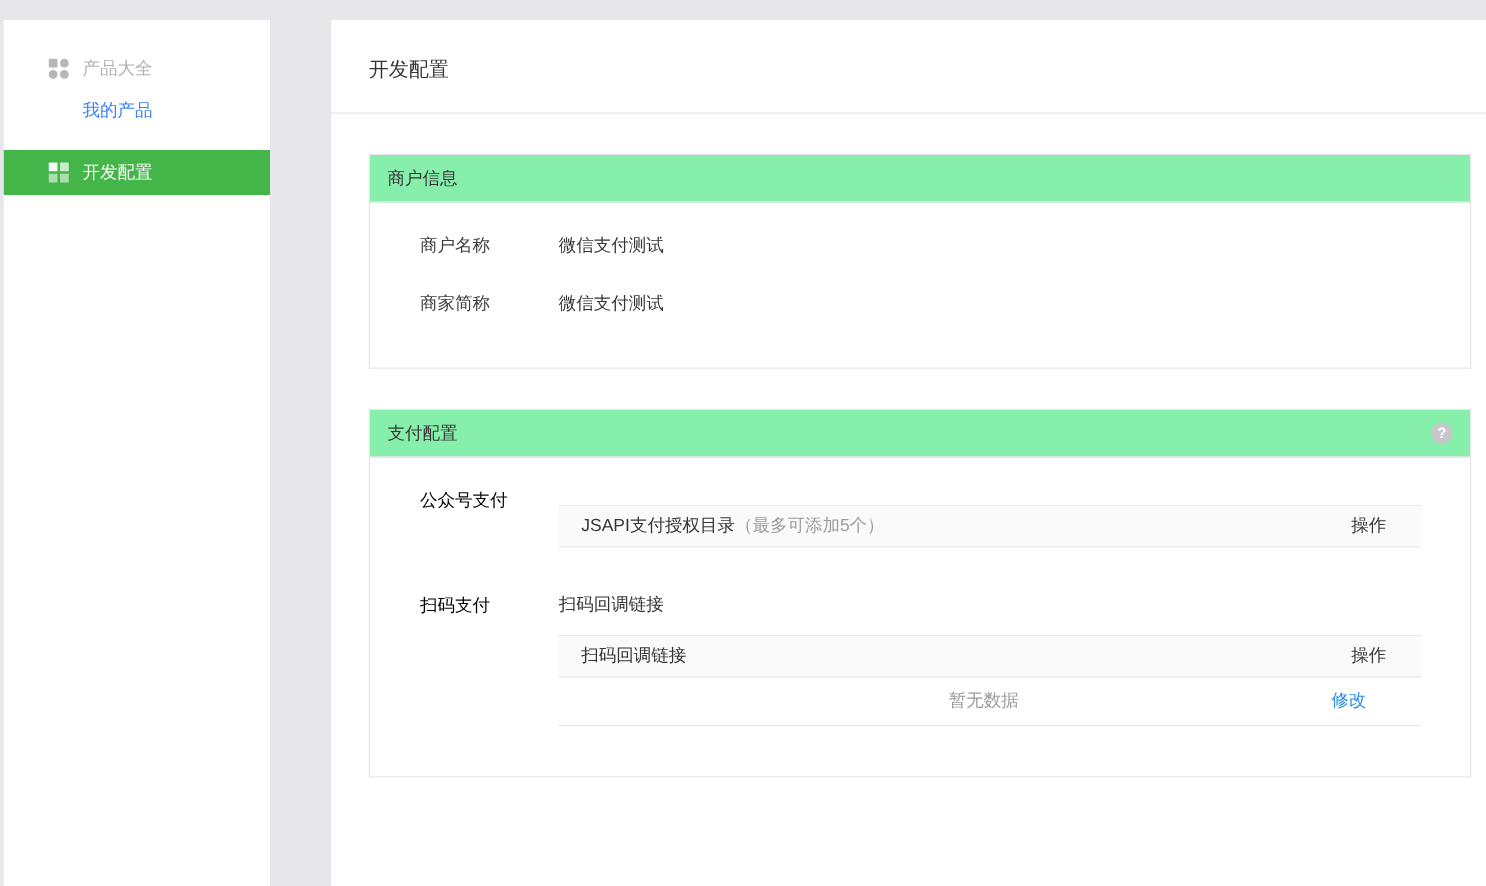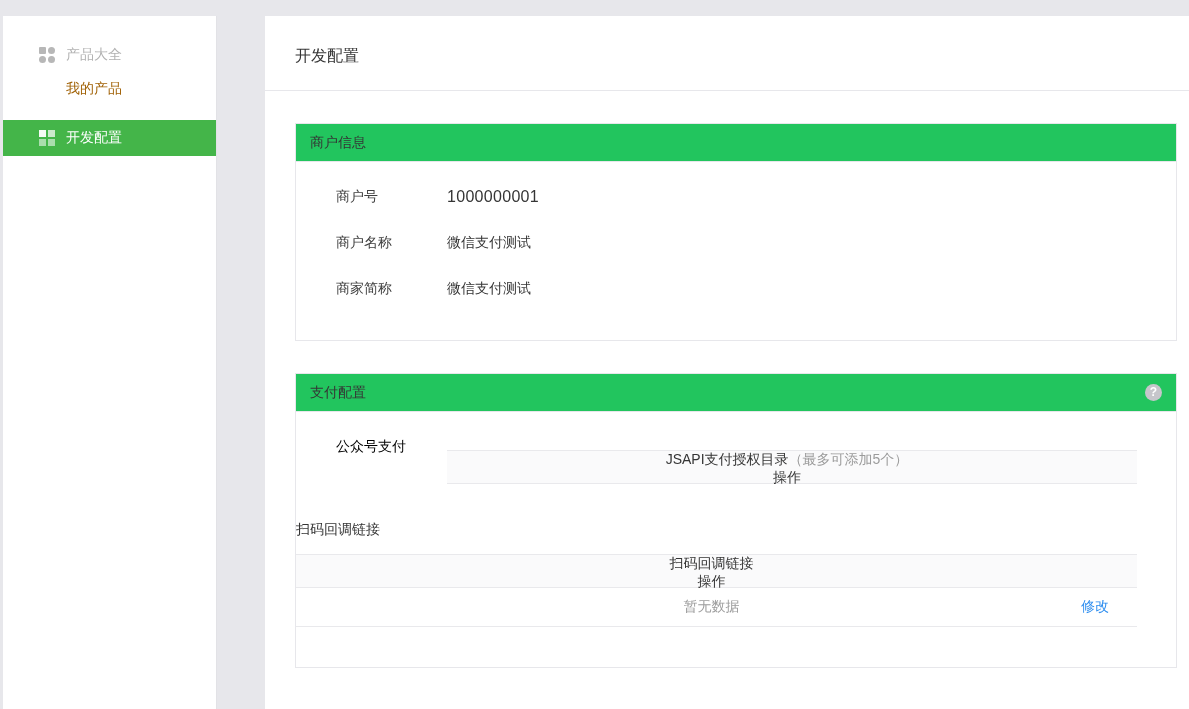--- a/index.html
+++ b/index.html
@@ -19,21 +19,21 @@
     background: #ffffff;
     border-right: 1px solid #e2e2e6;
   }
   .nav-group {
     display: flex; align-items: center; gap: 11px;
     margin: 30px 0 0 36px; height: 18px;
     font-size: 14px; color: #b2b2b2; cursor: pointer;
   }
   .nav-sub {
     margin: 16px 0 0 63px; height: 18px;
-    font-size: 14px; color: #a16207; cursor: pointer;
+    font-size: 14px; color: #3b82f6; cursor: pointer;
     display: flex; align-items: center;
   }
   .nav-item {
     display: flex; align-items: center; gap: 11px;
     height: 36px; padding-left: 36px;
     font-size: 14px; color: #353535; cursor: pointer;
   }
   .nav-item.active { background: #44b549; color: #ffffff; margin-top: 22px; }
   .nav-item.plain  { margin-top: 10px; }
 
@@ -58,21 +58,21 @@
   .title-bar {
     height: 75px; box-sizing: border-box;
     padding: 30px 0 0 30px;
     border-bottom: 1px solid #e7e7eb;
   }
   .title-bar h1 { margin: 0; font-size: 16px; font-weight: 400; color: #353535; }
 
   .card { margin: 32px 12px 0 30px; border: 1px solid #e7e7eb; background: #fff; }
   .card-header {
     height: 38px; box-sizing: border-box;
-    background: #22c55e; border-bottom: 1px solid #e7e7eb;
+    background: #86efac; border-bottom: 1px solid #e7e7eb;
     display: flex; align-items: center;
     padding: 0 14px; font-size: 14px; color: #353535;
   }
   .help-icon {
     margin-left: auto;
     width: 17px; height: 17px; border-radius: 50%;
     background: #c6c6cb; color: #ffffff;
     font-size: 12px; font-weight: bold; line-height: 17px; text-align: center;
     cursor: pointer; user-select: none;
   }
@@ -92,28 +92,27 @@
   .sec-content { flex: 1; margin-right: 39px; min-width: 0; }
   .sec-head { display: flex; align-items: center; gap: 15px; height: 20px; }
   .sec-heading { color: #353535; }
   .link { color: #2b8cef; text-decoration: none; cursor: pointer; }
 
   .table { margin-top: 14px; border-top: 1px solid #e9e9ec; }
   .t-row {
     display: flex; align-items: center; justify-content: space-between;
     height: 32px; padding: 0 28px 0 18px;
     border-bottom: 1px solid #e9e9ec;
-    flex-direction: column;
   }
   .t-row.t-head { background: #fafafb; }
   .t-note { color: #9b9b9b; }
   .t-ops { color: #353535; }
   .t-row.t-data { position: relative; height: 38px; justify-content: center; text-align: right; }
   .empty-text { color: #9c9c9c; }
-  .row-action { position: absolute; right: 28px; top: 50%; transform: translateY(-50%); }
+  .row-action { position: absolute; right: 44px; top: 50%; transform: translateY(-50%); }
 </style>
 </head>
 <body>
 
 <div class="app">
 
   <aside class="sidebar">
     <div class="nav-group">
       <span class="grid-icon icon-products">
         <i class="sq"></i>
@@ -141,24 +140,20 @@
 
     <div class="title-bar">
       <h1>开发配置</h1>
     </div>
 
     <section class="card">
       <div class="card-header">
         <span>商户信息</span>
       </div>
       <div class="info-body">
-        <div class="info-row">
-          <span class="info-label">商户号</span>
-          <span class="info-value num">1000000001</span>
-        </div>
         <div class="info-row">
           <span class="info-label">商户名称</span>
           <span class="info-value">微信支付测试</span>
         </div>
         <div class="info-row">
           <span class="info-label">商家简称</span>
           <span class="info-value">微信支付测试</span>
         </div>
       </div>
     </section>
@@ -178,20 +173,21 @@
                 <span>
                   <span>JSAPI支付授权目录</span><span class="t-note">（最多可添加5个）</span>
                 </span>
                 <span class="t-ops">操作</span>
               </div>
             </div>
           </div>
         </div>
 
         <div class="section">
+          <div class="sec-label">扫码支付</div>
           <div class="sec-content">
             <div class="sec-head">
               <span class="sec-heading">扫码回调链接</span>
             </div>
             <div class="table">
               <div class="t-row t-head">
                 <span>扫码回调链接</span>
                 <span class="t-ops">操作</span>
               </div>
               <div class="t-row t-data">

